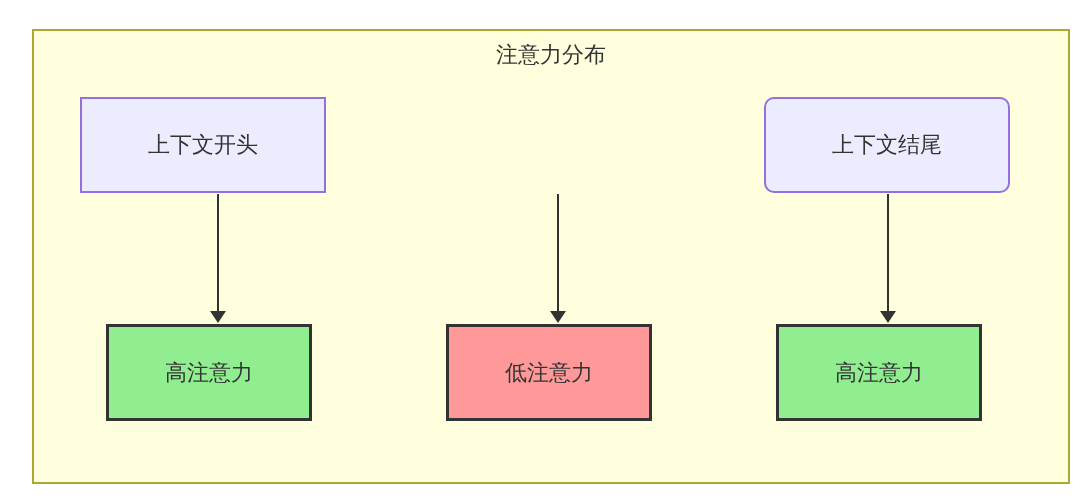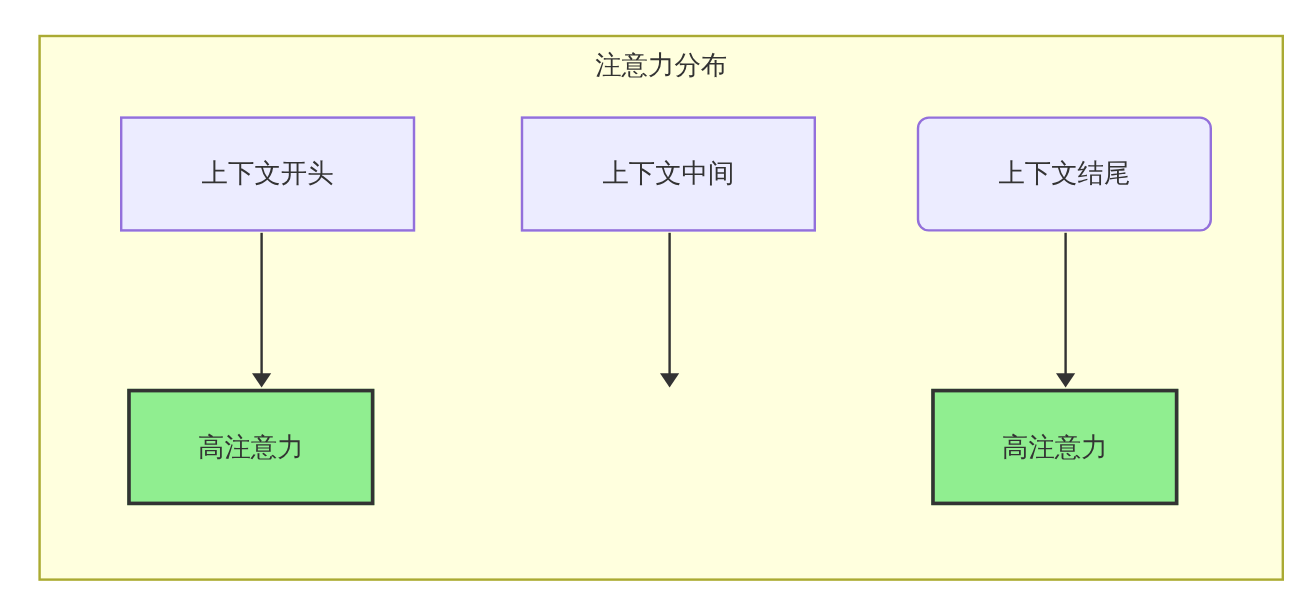--- a/index.html
+++ b/index.html
@@ -55,21 +55,21 @@
     border: 2px solid var(--source-border);
   }
   .node.result {
     top: 320px;
     width: 206px; height: 97px;
     border: 3px solid var(--result-border);
   }
   .node.result[data-type="high"] { background: var(--high-fill); }
   .node.result[data-type="low"]  { background: var(--low-fill); }
 
-  .source.c0 { left: 96px; }
+  .source.c0 { left: 76px; }
   .source.c1 { left: 430px; }
   .source.c2 { left: 760px; border-radius: 10px; }
   .result.c0 { left: 102px; }
   .result.c1 { left: 442px; }
   .result.c2 { left: 772px; }
 
   .arrow {
     position: absolute;
     top: 189px;
     width: 2px; height: 131px;
@@ -101,25 +101,25 @@
 
   <div class="diagram-title">注意力分布</div>
 
   <div class="node source c0">上下文开头</div>
   <div class="arrow c0">
     <div class="shaft"></div>
     <div class="head"></div>
   </div>
   <div class="node result c0" data-type="high">高注意力</div>
 
-  <div class="node source c1">上下文中间</div>
   <div class="arrow c1">
     <div class="shaft"></div>
     <div class="head"></div>
   </div>
+  <div class="node result c1" data-type="low">低注意力</div>
 
   <div class="node source c2">上下文结尾</div>
   <div class="arrow c2">
     <div class="shaft"></div>
     <div class="head"></div>
   </div>
   <div class="node result c2" data-type="high">高注意力</div>
 
 </div>
 

